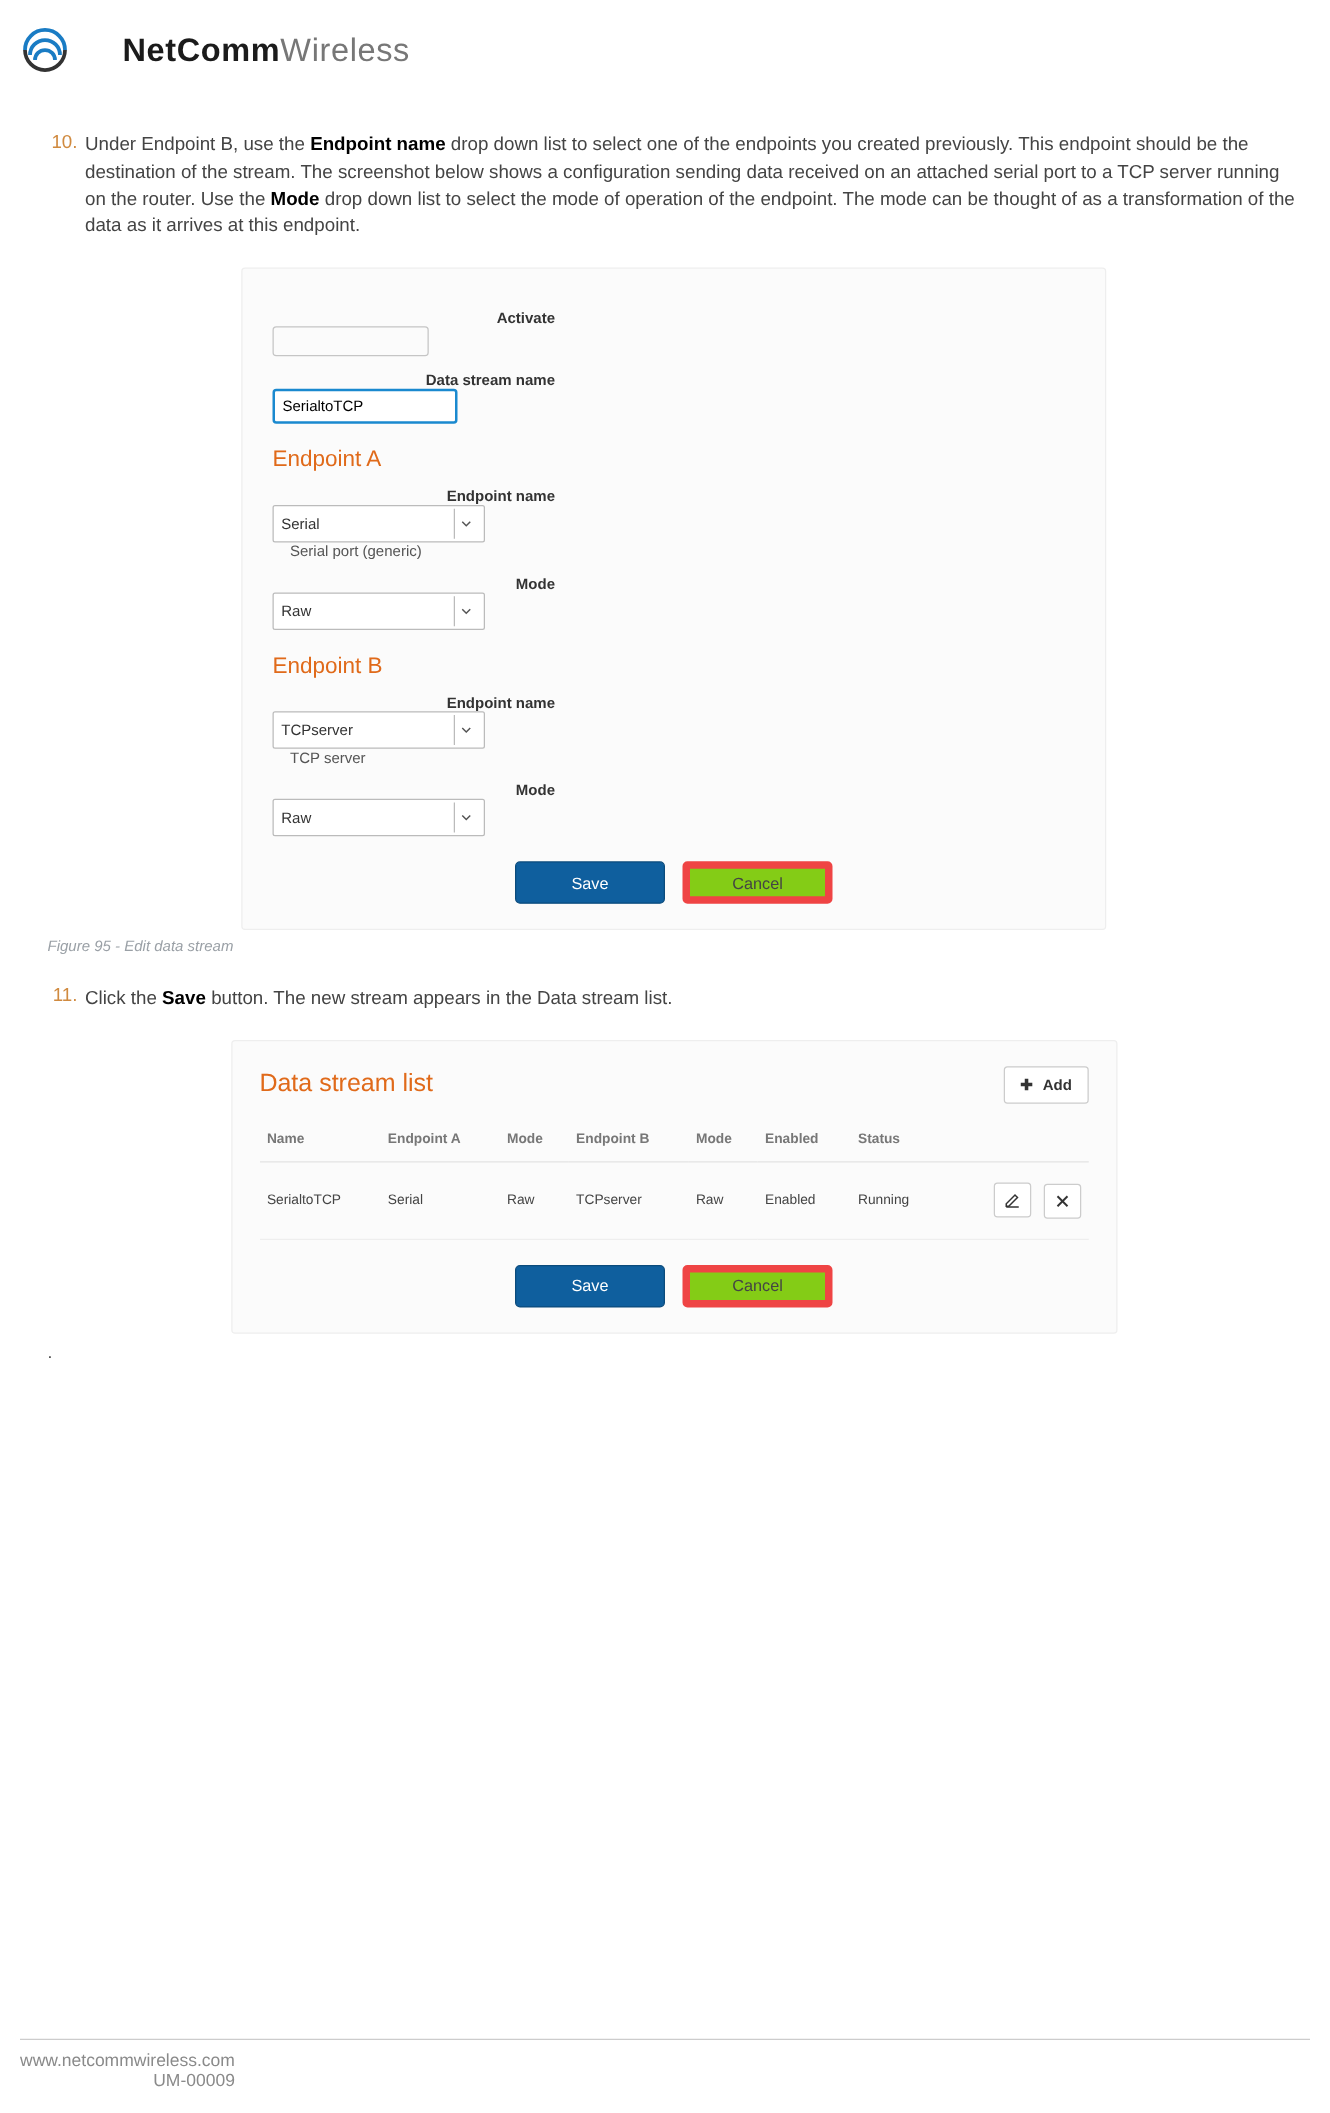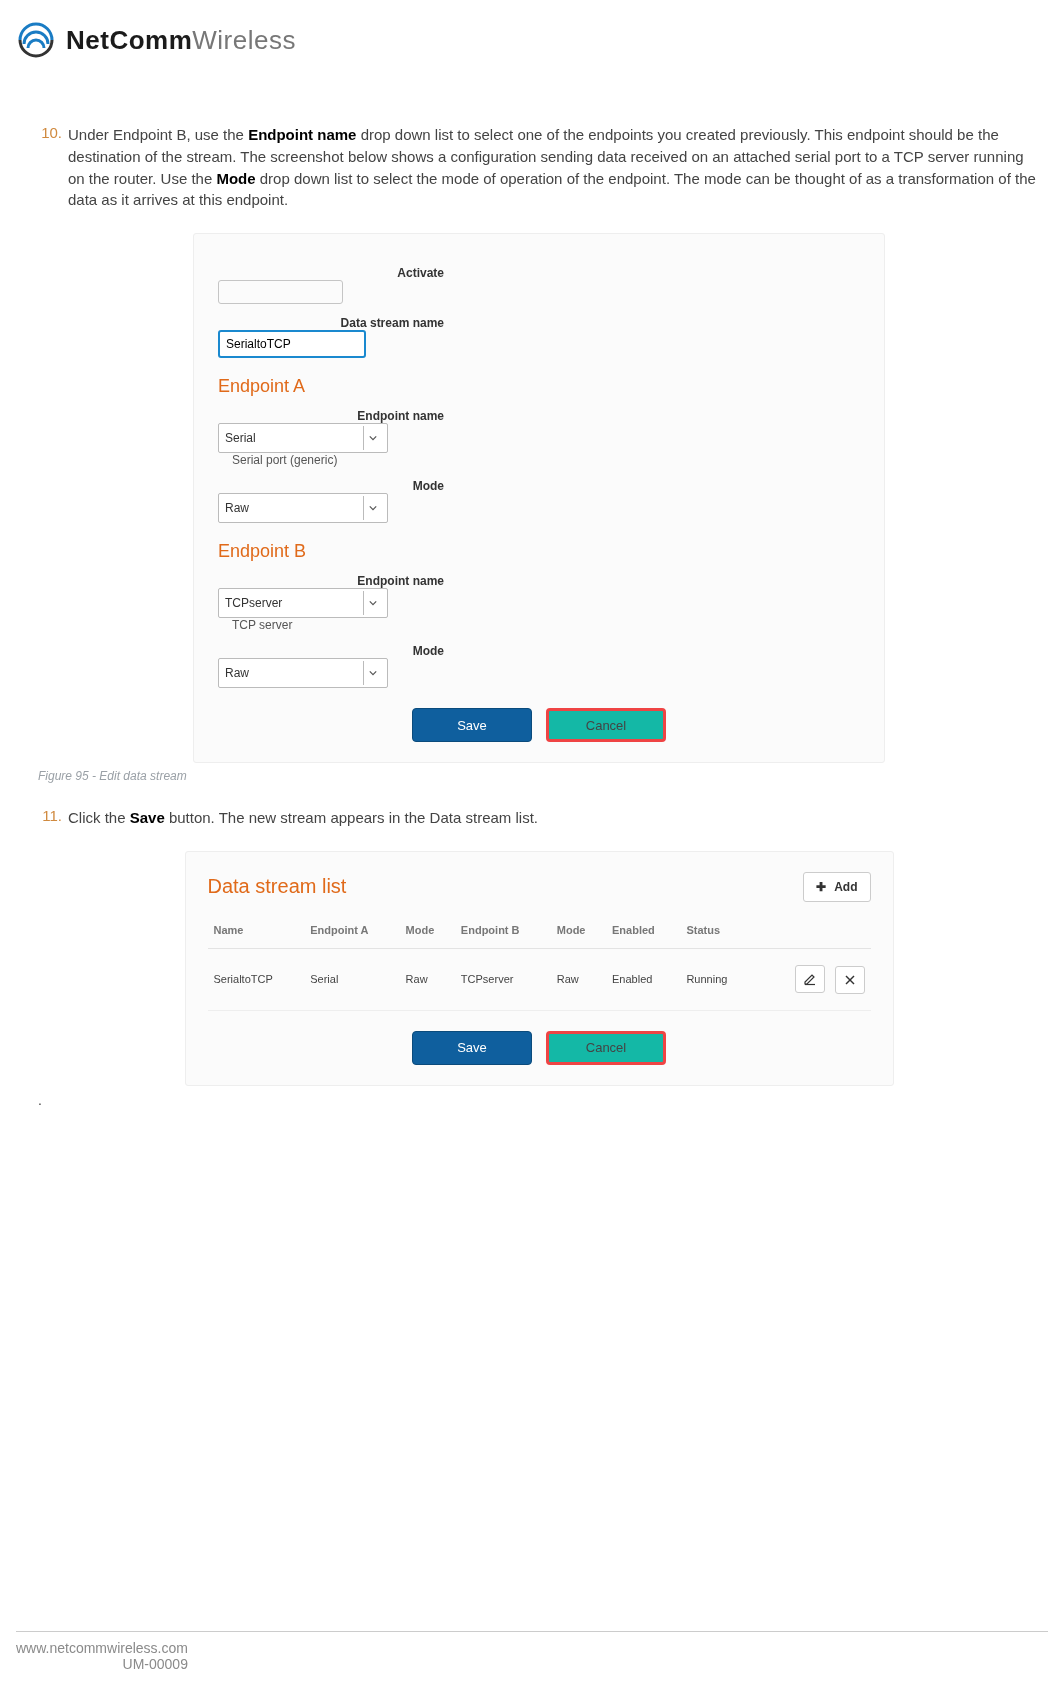--- a/index.html
+++ b/index.html
@@ -1,27 +1,27 @@
 <!DOCTYPE html>
 <html><head>
   <meta charset="utf-8">
   <style>
     * { margin:0; padding:0; box-sizing:border-box; }
     body { font-family:Arial,Helvetica,sans-serif; background:#fff; color:#333;
            width:1064px; height:1690px; position:relative; font-size:14px; }
 
     
-    .logo-wrap { position:absolute; top:20px; left:16px; display:flex; align-items:center; }
+    .logo-wrap { position:absolute; top:20px; left:16px; display:flex; align-items:center;gap:32px; }
     .logo-mark { width:40px; height:40px; margin-right:10px; }
     .logo-text { font-size:26px; letter-spacing:.5px; color:#1b1b1b; }
     .logo-bold { font-weight:700; }
     .logo-light { font-weight:300; color:#777; }
 
     
-    .steps { position:absolute; left:38px; right:24px; top:124px; }
+    .steps { position:absolute; left:38px; right:24px; top:105px; }
     .step  { display:flex; margin-bottom:22px; }
     .step-num  { width:24px; text-align:right; color:#d08a3f; font-size:15px; margin-right:6px; }
     .step-text { flex:1; color:#444; font-size:15px; line-height:1.45; }
     .step-text b { font-weight:700; color:#000; }
 
     
     .panel1 { width:692px; margin:12px auto 6px; background:#fbfbfb;
               border:1px solid #eee; border-radius:3px; padding:20px 24px 20px 24px; }
     .panel1 h2  { font-family:Verdana,Arial; font-size:20px; color:#e06a1a;
                   font-weight:400; margin-bottom:16px; }
@@ -43,21 +43,21 @@
     .toggle { display:inline-flex; border:1px solid #c5c5c5; border-radius:3px;
               overflow:hidden; height:24px; font-size:10px; font-weight:700; }
     .toggle span { display:flex; align-items:center; padding:0 22px;margin-top:28px; }
     .toggle .on  { background:#1a7cc4; color:#fff; }
     .toggle .off { background:#f0f0f0; color:#999; }
 
     .btn-row { display:flex; justify-content:center; gap:14px; margin-top:20px; }
     .btn     { width:120px; height:34px; border-radius:4px; font-size:13px;
                display:flex; align-items:center; justify-content:center; cursor:pointer; }
     .btn-primary { background:#0f5f9e; color:#fff; border:1px solid #0b4b7c; }
-    .btn-cancel  { background:#14b8a6; color:#444; border:3px solid #ef4444; }
+    .btn-cancel  { background:#84cc16; color:#444; border:6px solid #ef4444; }
 
     .caption { font-style:italic; color:#9aa0a6; font-size:12px;
                margin:6px 0 24px; }
 
     
     .panel2 { width:709px; margin:12px auto 6px; background:#fbfbfb;
               border:1px solid #eee; border-radius:3px; padding:20px 22px; }
     .p2-head { display:flex; justify-content:space-between; align-items:center;
                margin-bottom:14px; }
     .p2-head h2 { font-family:Verdana,Arial; font-size:20px; color:#e06a1a; font-weight:400; }

